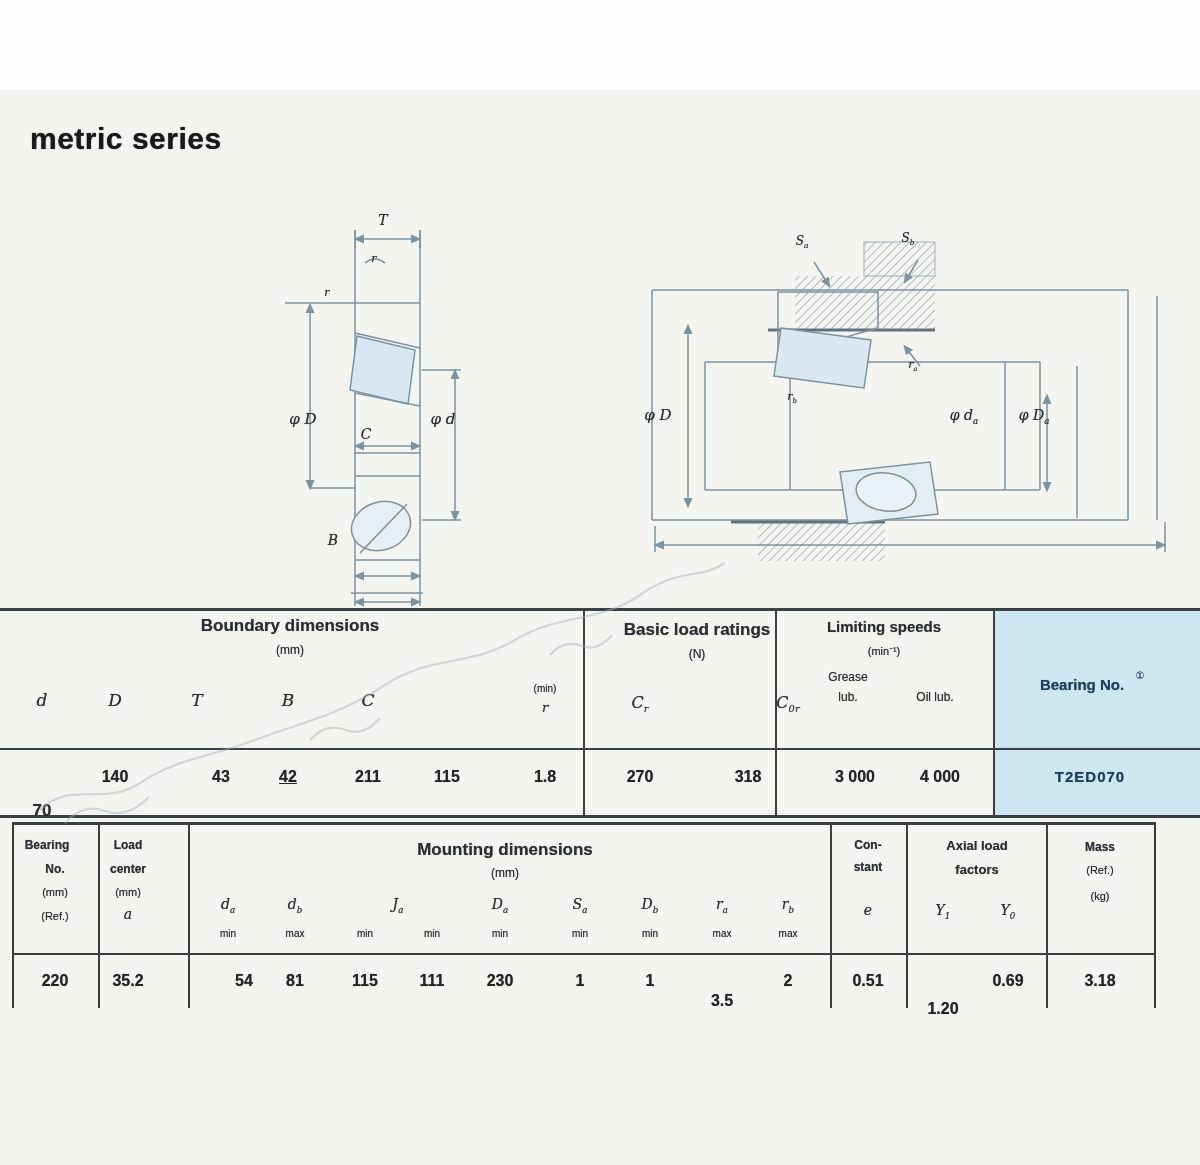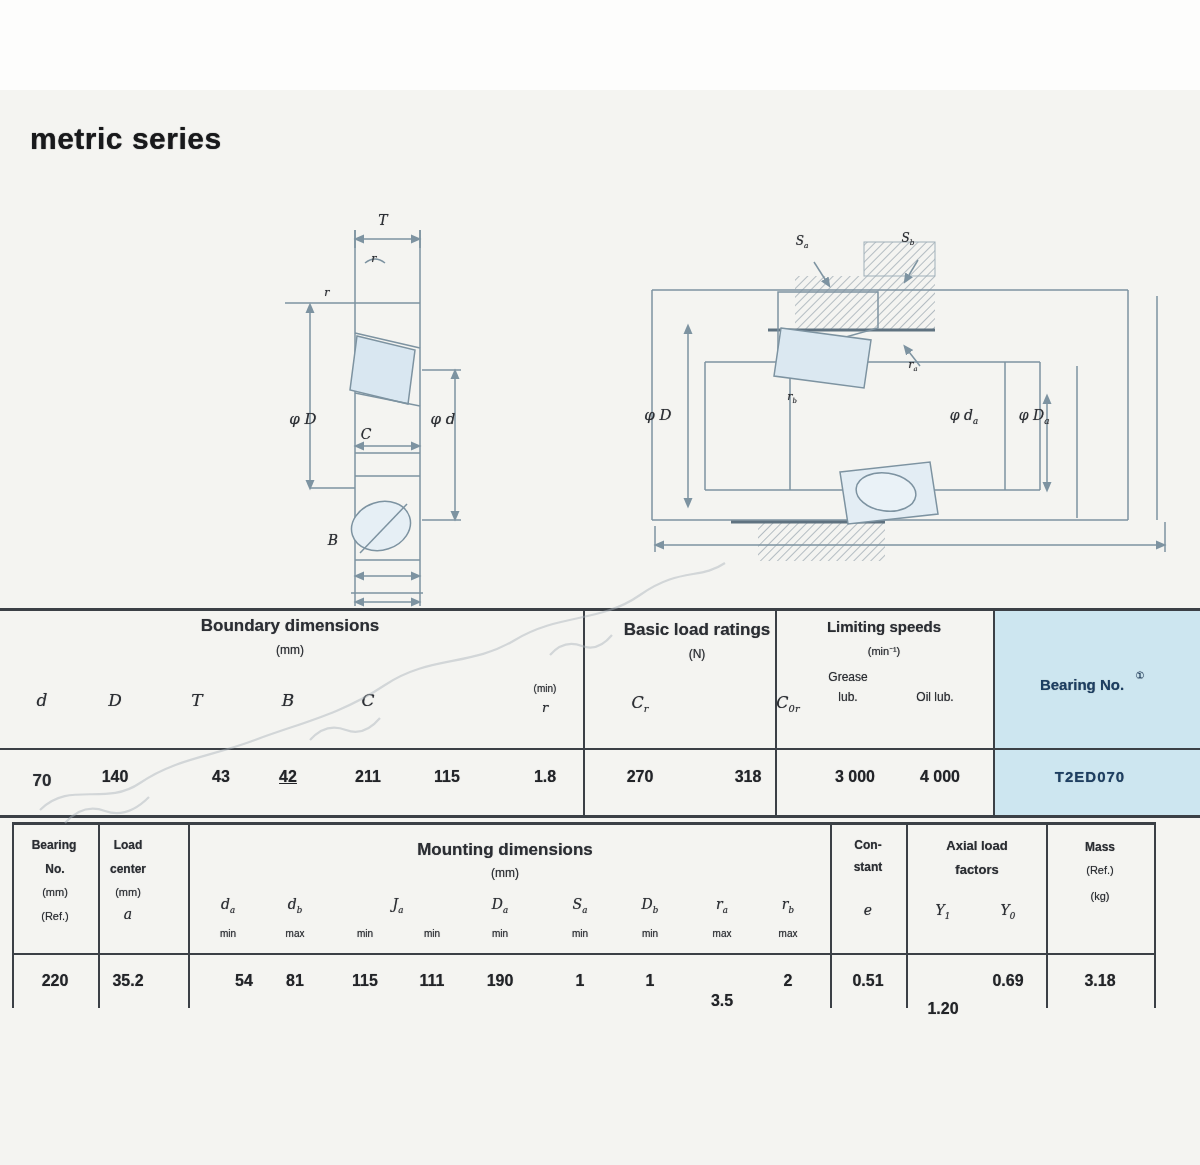--- a/index.html
+++ b/index.html
@@ -146,21 +146,21 @@
 
   <span class="t b h15" style="left:884px;top:618px;">Limiting speeds</span>
   <span class="t s11" style="left:884px;top:643px;">(min⁻¹)</span>
   <span class="t" style="left:848px;top:670px;">Grease</span>
   <span class="t" style="left:848px;top:690px;">lub.</span>
   <span class="t" style="left:935px;top:690px;">Oil lub.</span>
 
   <span class="t b h15 navy" style="left:1082px;top:676px;">Bearing No.</span>
   <span class="t s10 navy" style="left:1140px;top:670px;">①</span>
 
-  <span class="t numb" style="left:42px;top:771px;">70</span>
+  <span class="t numb" style="left:42px;top:801px;">70</span>
   <span class="t num" style="left:115px;top:768px;">140</span>
   <span class="t num" style="left:197px;top:768px;margin-left:24px;">43</span>
   <span class="t num" style="left:288px;top:768px;text-decoration:underline;">42</span>
   <span class="t num" style="left:368px;top:768px;">211</span>
   <span class="t num" style="left:447px;top:768px;">115</span>
   <span class="t num" style="left:545px;top:768px;">1.8</span>
   <span class="t num" style="left:640px;top:768px;">270</span>
   <span class="t num" style="left:748px;top:768px;">318</span>
   <span class="t num" style="left:855px;top:768px;">3 000</span>
   <span class="t num" style="left:940px;top:768px;">4 000</span>
@@ -169,21 +169,21 @@
   <div class="hl" style="left:12px;top:822px;width:1144px;height:3px;"></div>
   <div class="hl" style="left:12px;top:953px;width:1144px;height:2px;"></div>
   <div class="vl" style="left:12px;top:822px;width:2px;height:186px;"></div>
   <div class="vl" style="left:98px;top:822px;width:2px;height:186px;"></div>
   <div class="vl" style="left:188px;top:822px;width:2px;height:186px;"></div>
   <div class="vl" style="left:830px;top:822px;width:2px;height:186px;"></div>
   <div class="vl" style="left:906px;top:822px;width:2px;height:186px;"></div>
   <div class="vl" style="left:1046px;top:822px;width:2px;height:186px;"></div>
   <div class="vl" style="left:1154px;top:822px;width:2px;height:186px;"></div>
 
-  <span class="t b" style="left:54px;top:838px;">Bearing</span>
+  <span class="t b" style="left:47px;top:838px;">Bearing</span>
   <span class="t b" style="left:55px;top:862px;">No.</span>
   <span class="t s11" style="left:55px;top:886px;">(mm)</span>
   <span class="t s11" style="left:55px;top:910px;">(Ref.)</span>
 
   <span class="t b" style="left:128px;top:838px;">Load</span>
   <span class="t b" style="left:128px;top:862px;">center</span>
   <span class="t s11" style="left:128px;top:886px;">(mm)</span>
   <span class="t sym sy14" style="left:128px;top:906px;">a</span>
 
   <span class="t b h16" style="left:505px;top:840px;">Mounting dimensions</span>
@@ -218,21 +218,21 @@
   <span class="t b" style="left:1100px;top:840px;">Mass</span>
   <span class="t s11" style="left:1100px;top:864px;">(Ref.)</span>
   <span class="t s11" style="left:1100px;top:890px;">(kg)</span>
 
   <span class="t num" style="left:55px;top:972px;">220</span>
   <span class="t num" style="left:128px;top:972px;">35.2</span>
   <span class="t num" style="left:228px;top:972px;margin-left:16px;">54</span>
   <span class="t num" style="left:295px;top:972px;">81</span>
   <span class="t num" style="left:365px;top:972px;">115</span>
   <span class="t num" style="left:432px;top:972px;">111</span>
-  <span class="t num" style="left:500px;top:972px;">190</span>
+  <span class="t num" style="left:500px;top:972px;">230</span>
   <span class="t num" style="left:580px;top:972px;">1</span>
   <span class="t num" style="left:650px;top:972px;">1</span>
   <span class="t num" style="left:722px;top:972px;margin-top:20px;">3.5</span>
   <span class="t num" style="left:788px;top:972px;">2</span>
   <span class="t num" style="left:868px;top:972px;">0.51</span>
   <span class="t num" style="left:943px;top:1000px;">1.20</span>
   <span class="t num" style="left:1008px;top:972px;">0.69</span>
   <span class="t num" style="left:1100px;top:972px;">3.18</span>
 
   <svg style="left:10px;top:545px;pointer-events:none;" width="760" height="290" viewBox="0 0 760 290">

